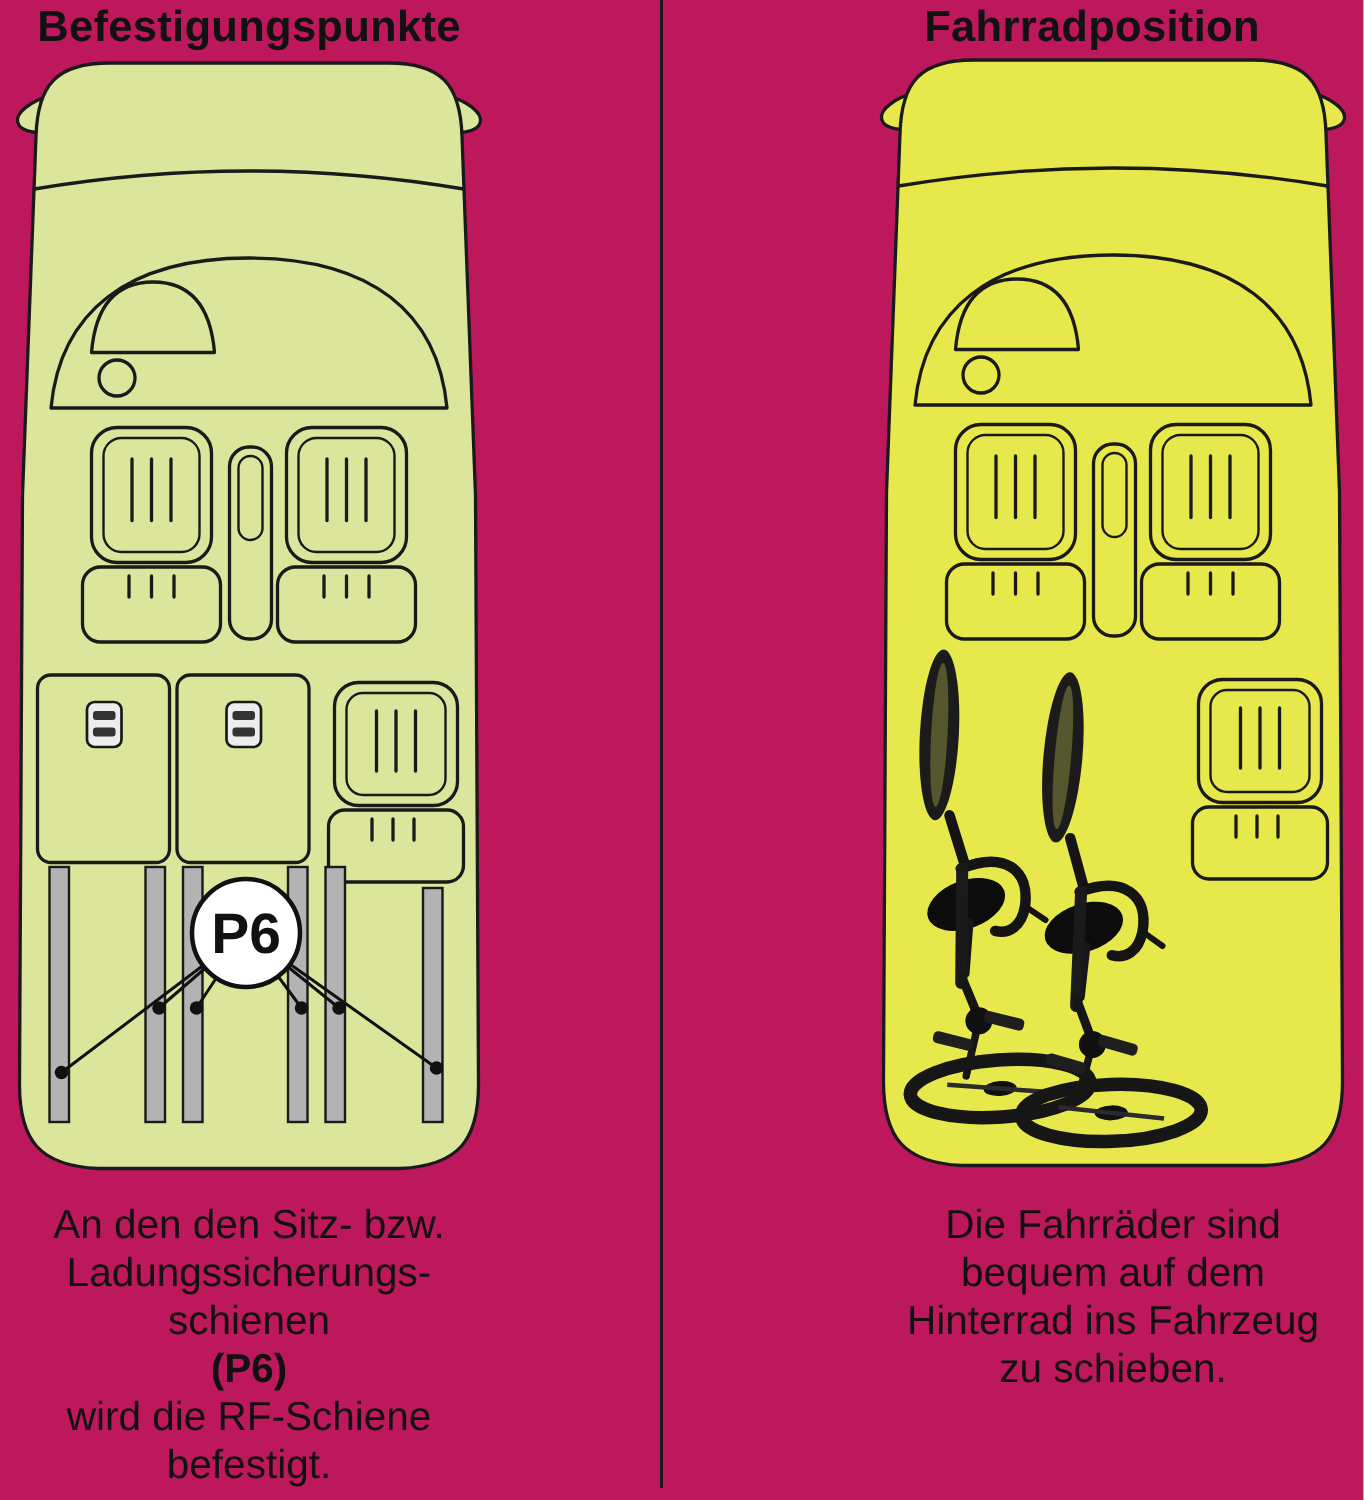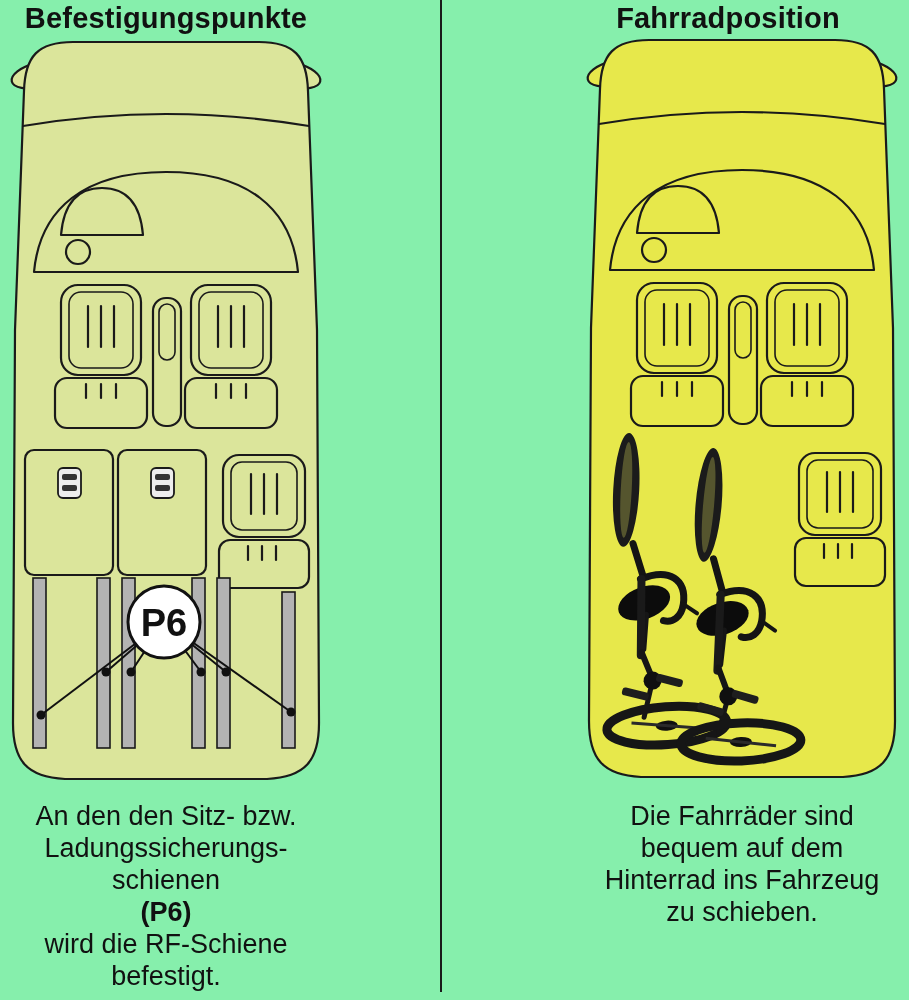--- a/index.html
+++ b/index.html
@@ -1,18 +1,18 @@
 <!DOCTYPE html>
 <html><head>
 <meta charset="utf-8">
 <style>
   * { margin:0; padding:0; box-sizing:border-box; }
   html,body { background:#ffffff; }
   body { font-family:"Liberation Sans", sans-serif; }
-  .sheet { position:relative; width:909px; height:1000px; background:#86efac; overflow:hidden; }
+  .sheet { position:relative; width:909px; height:1000px; background:#be185d; overflow:hidden; }
 
   .panel-title {
     position:absolute; top:2px; width:332px;
     font-size:29px; font-weight:bold; color:#111;
     text-align:center; letter-spacing:0.2px;
   }
   .title-left  { left:0px; }
   .title-right { left:562px; }
 
   .divider {

